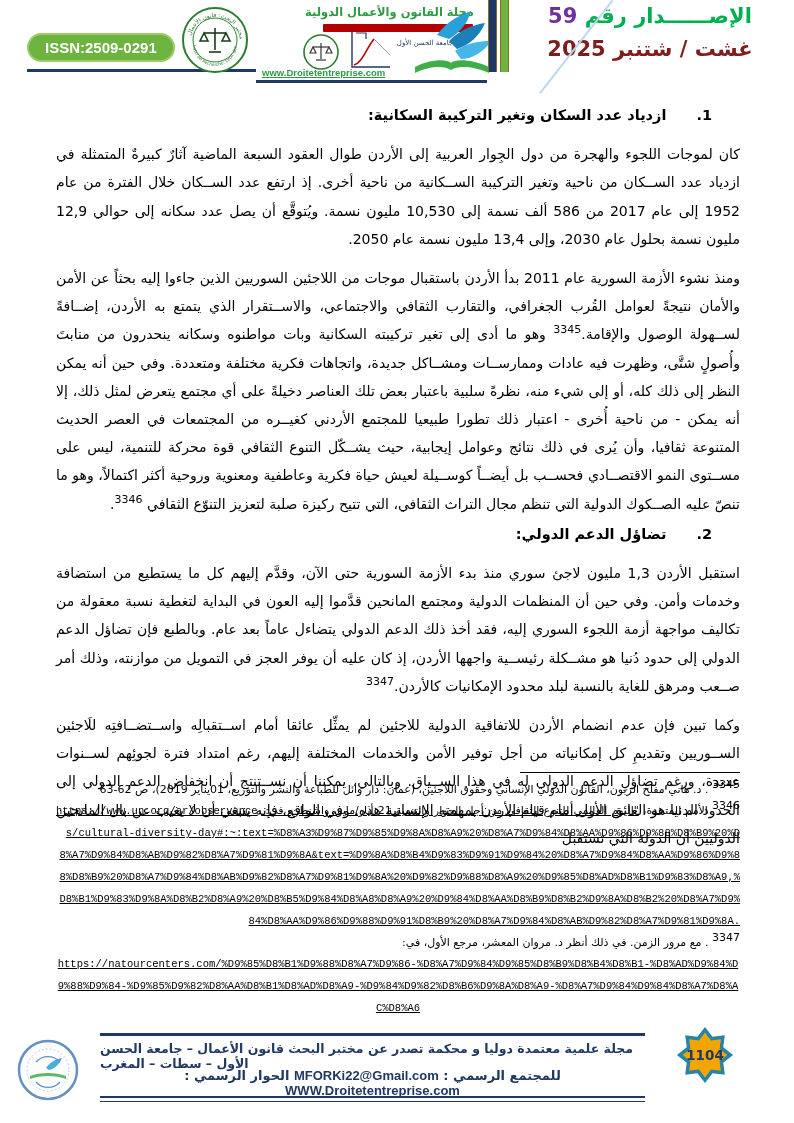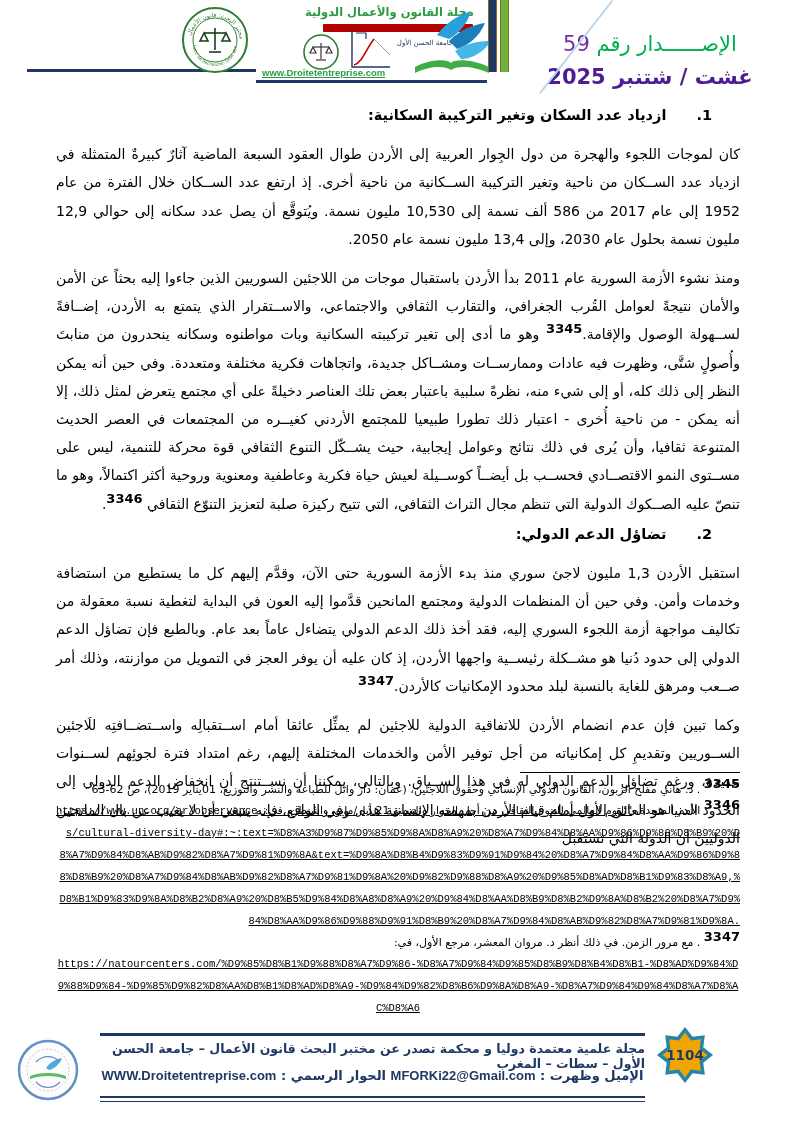--- a/index.html
+++ b/index.html
@@ -19,59 +19,62 @@
   .jchart{position:absolute;left:88px;top:26px;width:50px;height:42px;}
   .juniv{position:absolute;left:138px;top:36px;width:62px;color:#1F3864;font-size:7px;text-align:center;direction:rtl;line-height:9px;}
   .jbook{position:absolute;right:-8px;top:6px;width:86px;height:72px;}
   .jsite{position:absolute;left:6px;bottom:5px;font-size:9.5px;font-weight:bold;color:#2E9B44;
          text-decoration:underline;font-family:"Liberation Sans",sans-serif;}
   .jundl{position:absolute;left:0;bottom:0;width:100%;height:3px;background:#1F3864;}
   .vbar{position:absolute;top:0;height:72px;width:7px;border-left:1.5px solid #8a6d1c;border-right:1.5px solid #8a6d1c;}
   .vbar.navy{left:488px;background:#1F3864;}
   .vbar.green{left:500px;background:#6CB33F;}
   .issue{position:absolute;left:513px;top:4px;width:274px;height:84px;direction:rtl;text-align:center;}
-  .issue-l1{font-size:21px;font-weight:normal;color:#00B050;white-space:nowrap;margin-top:28px;}
+  .issue-l1{font-size:21px;font-weight:bold;color:#00B050;white-space:nowrap;}
   .issue-l1 .num{color:#7030A0;}
-  .issue-l2{margin-top:9px;font-size:21px;font-weight:bold;color:#4c1d95;white-space:nowrap;}
+  .issue-l2{margin-top:9px;font-size:21px;font-weight:bold;color:#7f1d1d;white-space:nowrap;}
   .issue-slash{position:absolute;left:4px;top:42px;width:118px;height:1.5px;background:#BDD7EE;transform:rotate(-52deg);}
   
   .bodytext{position:absolute;top:99px;right:54px;left:56px;direction:rtl;text-align:justify;
             font-size:14px;line-height:28.2px;}
   .sec-heading{display:flex;font-weight:bold;font-size:14.5px;padding-right:28px;gap:30px;margin:2px 0 2px;}
   .sec-num{direction:ltr;unicode-bidi:isolate;}
   .bodytext p{margin:11px 0 0 0;}
-  sup.fnref{font-size:13px;line-height:0;font-weight:bold;}
+  sup.fnref{font-size:11px;line-height:0;}
   
   .fnotes{position:absolute;top:772px;right:54px;left:56px;direction:rtl;font-size:11px;line-height:21px;text-align:justify;}
   .fn-sep{width:220px;border-top:1.5px solid #000;margin-bottom:6px;}
   .fnotes p{margin:0;}
   .fn-url{direction:ltr;unicode-bidi:isolate;word-break:break-all;text-decoration:underline;
           font-family:Liberation Mono, monospace;font-size:10.5px;}
   .u{text-decoration:underline;}
   .fn-url-block{direction:ltr;text-align:center;}
   
   .ftr{position:absolute;top:1008px;left:0;width:100%;height:115px;}
   .f-rule-top{position:absolute;left:100px;top:25px;width:545px;height:3px;background:#1F3864;}
   .f-rule-bot{position:absolute;left:100px;top:88px;width:545px;height:3px;
               border-top:2.5px solid #1F3864;border-bottom:1.5px solid #1F3864;}
-  .f-l1{position:absolute;left:100px;top:33px;width:545px;text-align:right;direction:rtl;
+  .f-l1{position:absolute;left:100px;top:33px;width:545px;text-align:left;direction:rtl;
         color:#1F3864;font-weight:bold;font-size:12.5px;}
   .f-l2{position:absolute;left:100px;top:60px;width:545px;text-align:center;direction:rtl;
         color:#1F3864;font-weight:bold;font-size:13px;}
   .f-l2 .latin{direction:ltr;unicode-bidi:isolate;font-family:"Liberation Sans",sans-serif;}
-  .badge{position:absolute;right:80px;top:18px;width:58px;height:58px;}
+  .badge{position:absolute;right:60px;top:18px;width:58px;height:58px;}
   .stamp{position:absolute;left:16px;top:30px;width:64px;height:64px;opacity:.85;}
 </style>
 </head>
 <body>
 
 <div class="page">
 
   <div class="hdr">
 
+    <div class="issn-pill">
+      <span>ISSN:2509-0291</span>
+    </div>
 
     <div class="hdr-rule"></div>
 
     <div class="lab-logo">
       <svg viewBox="0 0 68 68" width="68" height="68">
         <circle cx="34" cy="34" r="32" fill="#fff" stroke="#2E7D32" stroke-width="2"></circle>
         <circle cx="34" cy="34" r="22" fill="#fff" stroke="#2E7D32" stroke-width="1"></circle>
         <defs>
           <path id="arcTop" d="M 9,36 A 25,25 0 0 1 59,36"></path>
           <path id="arcBot" d="M 12,38 A 22,22 0 0 0 56,38"></path>
@@ -175,21 +178,21 @@
     <p><sup class="fnref">3346</sup><span> الأمم المتحدة، </span><span class="u">"اليوم العالمي للتنوع الثقافي من أجل الحوار والتنمية 21 أيار/مايو، واشنطن، في: </span><span>.</span><span class="fn-url">https://www.un.org/ar/observances/cultural-diversity-day#:~:text=%D8%A3%D9%87%D9%85%D9%8A%D8%A9%20%D8%A7%D9%84%D8%AA%D9%86%D9%88%D8%B9%20%D8%A7%D9%84%D8%AB%D9%82%D8%A7%D9%81%D9%8A&amp;text=%D9%8A%D8%B4%D9%83%D9%91%D9%84%20%D8%A7%D9%84%D8%AA%D9%86%D9%88%D8%B9%20%D8%A7%D9%84%D8%AB%D9%82%D8%A7%D9%81%D9%8A%20%D9%82%D9%88%D8%A9%20%D9%85%D8%AD%D8%B1%D9%83%D8%A9,%D8%B1%D9%83%D9%8A%D8%B2%D8%A9%20%D8%B5%D9%84%D8%A8%D8%A9%20%D9%84%D8%AA%D8%B9%D8%B2%D9%8A%D8%B2%20%D8%A7%D9%84%D8%AA%D9%86%D9%88%D9%91%D8%B9%20%D8%A7%D9%84%D8%AB%D9%82%D8%A7%D9%81%D9%8A.</span></p>
 
     <p><sup class="fnref">3347</sup><span> . مع مرور الزمن. في ذلك أنظر د. مروان المعشر، مرجع الأول، في:</span></p>
     <p class="fn-url-block"><span class="fn-url">https://natourcenters.com/%D9%85%D8%B1%D9%88%D8%A7%D9%86-%D8%A7%D9%84%D9%85%D8%B9%D8%B4%D8%B1-%D8%AD%D9%84%D9%88%D9%84-%D9%85%D9%82%D8%AA%D8%B1%D8%AD%D8%A9-%D9%84%D9%82%D8%B6%D9%8A%D8%A9-%D8%A7%D9%84%D9%84%D8%A7%D8%AC%D8%A6</span></p>
   </div>
 
   <div class="ftr">
     <div class="f-rule-top"></div>
     <div class="f-l1">مجلة علمية معتمدة  دوليا و محكمة تصدر عن مختبر البحث قانون الأعمال – جامعة الحسن الأول – سطات – المغرب</div>
     <div class="f-l2">
-      <span>الإميل وظهرت :  </span><span class="latin">MFORKi22@Gmail.com</span><span> الحوار الرسمي : </span><span class="latin">WWW.Droitetentreprise.com</span>
+      <span>للمجتمع الرسمي :  </span><span class="latin">MFORKi22@Gmail.com</span><span> الحوار الرسمي : </span><span class="latin">WWW.Droitetentreprise.com</span>
     </div>
     <div class="f-rule-bot"></div>
 
     <div class="badge">
       <svg viewBox="0 0 60 60" width="58" height="58">
         <polygon points="59,30 48.9,37.9 50.5,50.5 37.8,48.9 30,59 22.2,48.9 9.5,50.5 11.1,37.9 1,30 11.1,22.1 9.5,9.5 22.2,11.1 30,1 37.8,11.1 50.5,9.5 48.9,22.1" fill="#2584A8"></polygon>
         <polygon points="53.2,30 45.1,36.3 46.4,46.4 36.2,45.1 30,53.2 23.8,45.1 13.6,46.4 14.9,36.3 6.8,30 14.9,23.7 13.6,13.6 23.8,14.9 30,6.8 36.2,14.9 46.4,13.6 45.1,23.7" fill="#F0A500"></polygon>
         <text x="30" y="35" text-anchor="middle" font-size="14" font-weight="bold" fill="#1F3864" font-family="DejaVu Sans, sans-serif">1104</text>
       </svg>
     </div>

